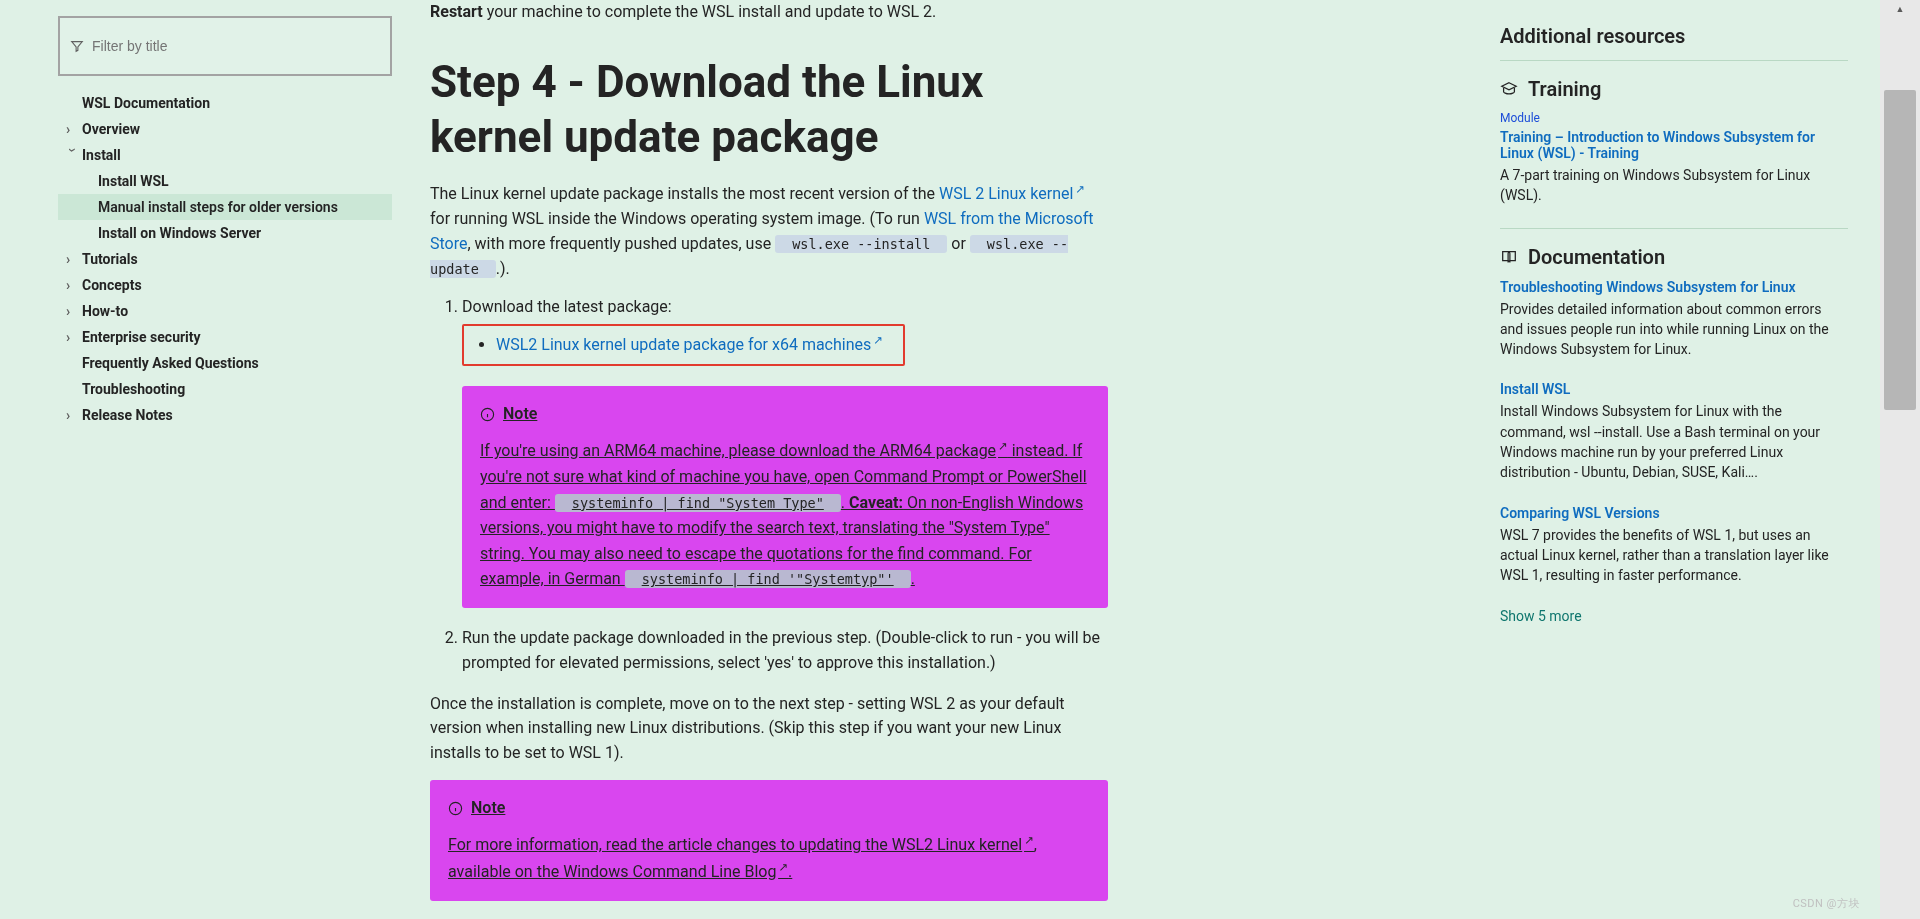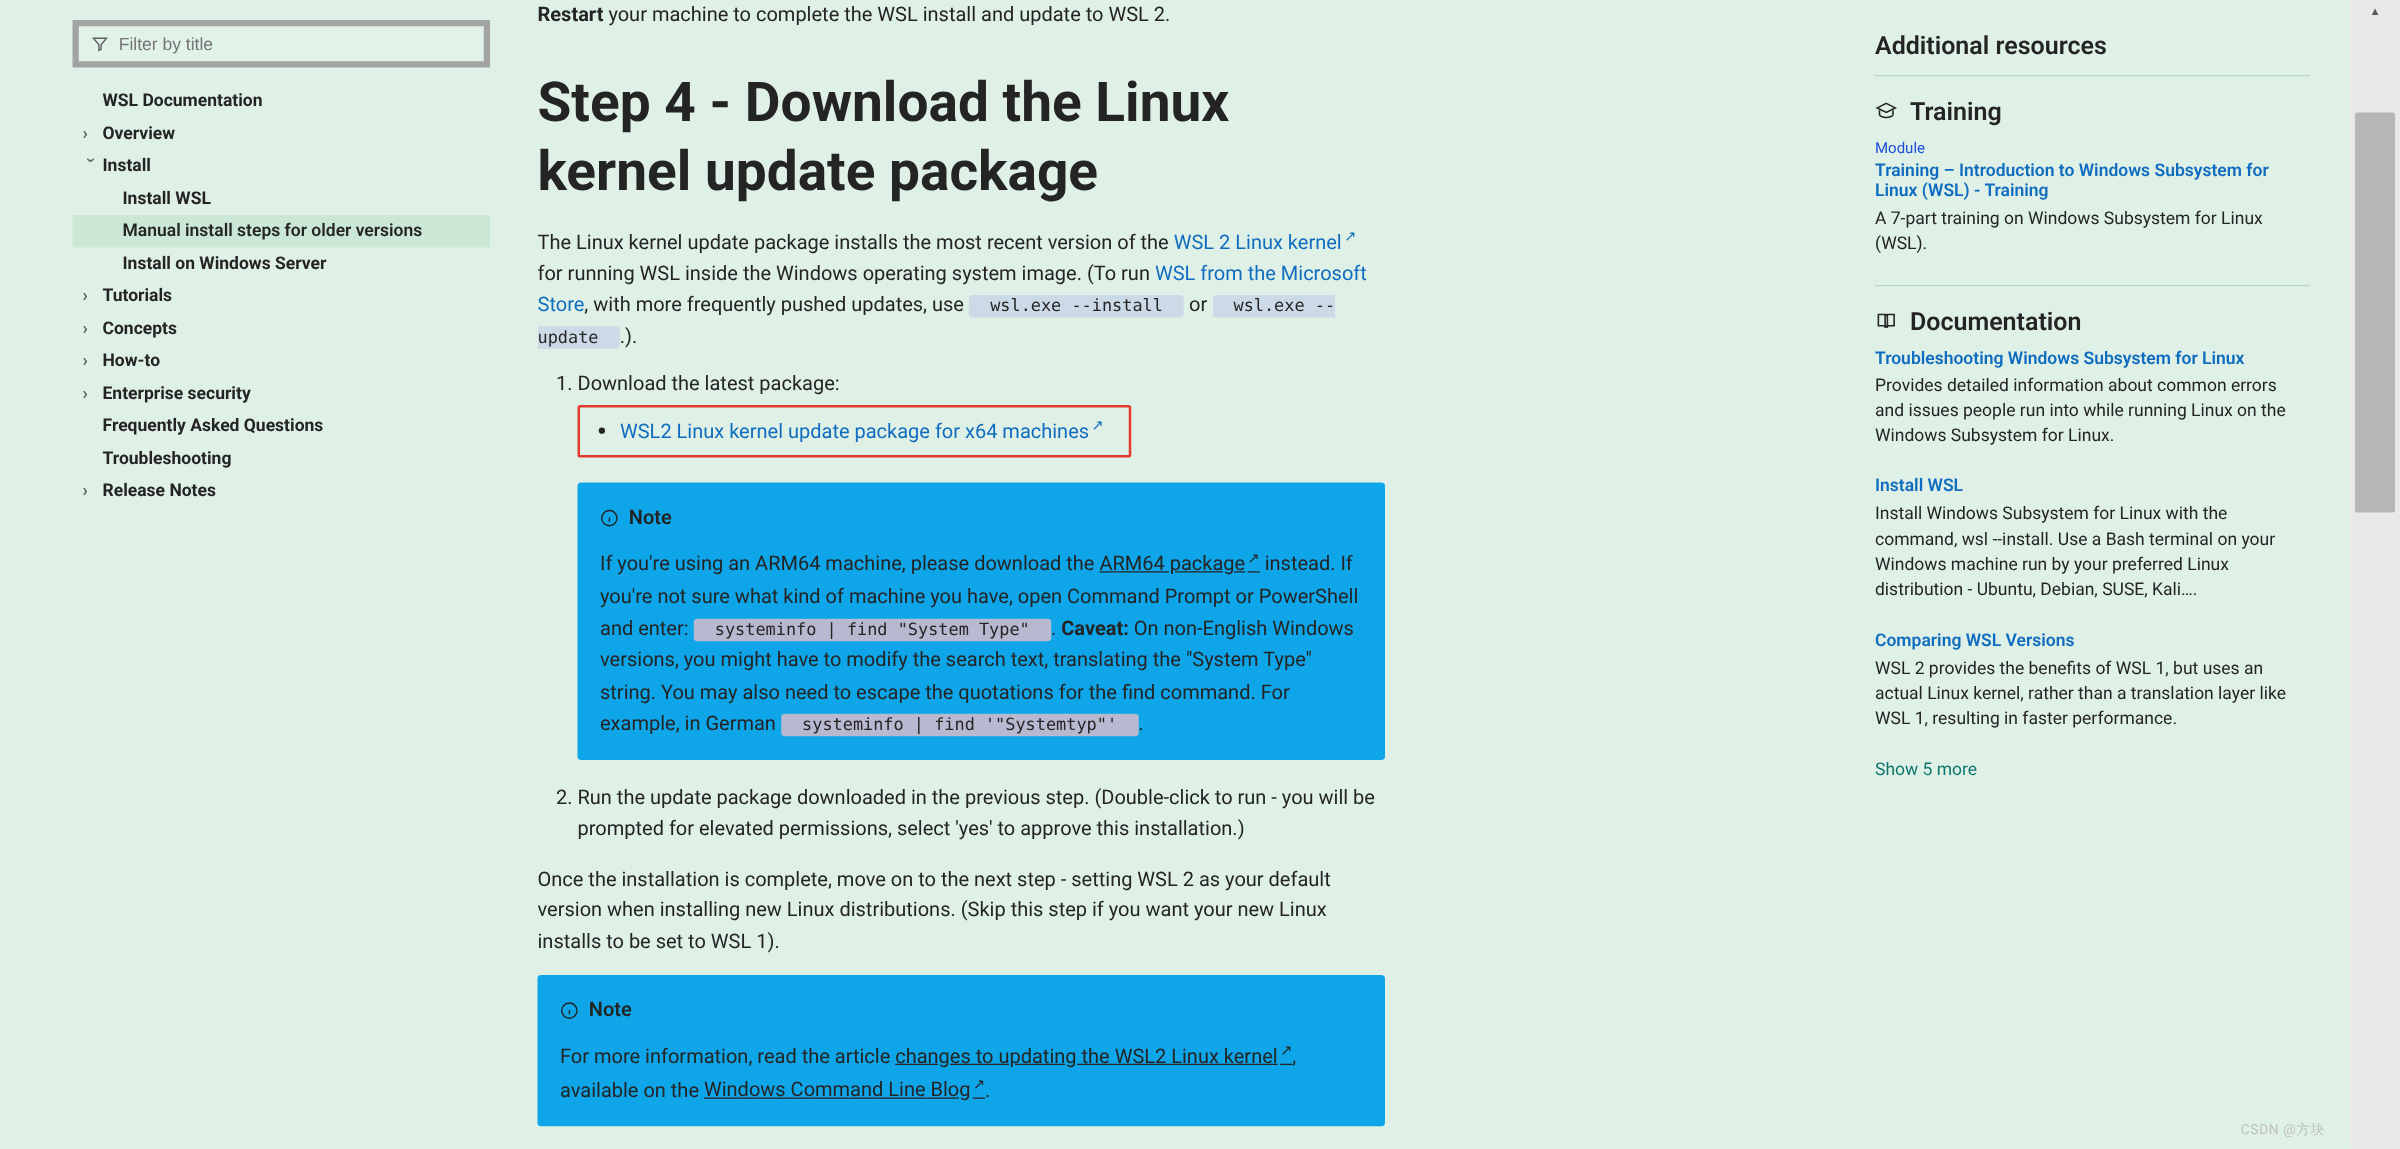--- a/index.html
+++ b/index.html
@@ -1,41 +1,41 @@
 <!DOCTYPE html>
 <html><head>
 <meta charset="utf-8">
 <style>
   * { box-sizing: border-box; margin: 0; padding: 0; }
   html, body { width: 100%; height: 100%; font-family: "Segoe UI", -apple-system, BlinkMacSystemFont, Roboto, Helvetica, Arial, sans-serif; background: #dff1e6; color: #242424; }
   .page { display: grid; grid-template-columns: 400px 1fr 380px 40px; width: 1920px; height: 919px; position: relative; overflow: hidden; }
 
   
   .sidebar { padding: 16px 8px 0 58px; position: relative; height: 100%; }
-  .filter-box { display: flex; align-items: center; gap: 8px; border: 5px solid #a3a3a3; padding: 6px 10px; font-size: 14px; color: #616161; background: #e1f2e8; }
+  .filter-box { display: flex; align-items: center; gap: 8px; border: 2px solid #a3a3a3; padding: 20px 10px; font-size: 14px; color: #616161; background: #e1f2e8; }
   .filter-box svg { flex: 0 0 auto; }
   .nav { margin-top: 14px; font-size: 14px; }
   .nav-item, .nav-sub { display: flex; align-items: center; padding: 5px 8px; color: #242424; cursor: pointer; font-weight: bold; }
   .nav-item .chev { width: 14px; display: inline-block; margin-right: 2px; color: #616161; }
   .nav-sub { padding-left: 26px; }
   .nav-sub2 { padding-left: 40px; }
   .nav-selected { background: #cbe7d6; font-weight: 600; }
 
   
   .article { padding: 0 12px 40px 30px; max-width: 720px; font-size: 16px; line-height: 1.55; }
   .article p { margin: 0 0 14px 0; }
   .article h2 { font-size: 44px; font-weight: 700; margin: 30px 0 16px 0; line-height: 1.25; }
   .article a, .aside a, .link { color: #0f6cbf; text-decoration: none; }
   .article a .ext, .aside a .ext { font-size: 0.72em; vertical-align: super; margin-left: 2px; }
   .code-inline { font-family: ui-monospace, SFMono-Regular, Menlo, Consolas, monospace; font-size: 13.5px; background: #ccd9e6; border-radius: 3px; padding: 1px 17px; }
   ol.steps { list-style: decimal; padding-left: 32px; }
   ol.steps > li { margin: 6px 0 16px 0; }
   .red-box { border: 2px solid #e23b2e; padding: 6px 20px 6px 14px; border-radius: 2px; display: inline-block; margin: 4px 0 12px 0; }
   .red-box ul { list-style: disc; padding-left: 18px; }
-  .note { background: #0ea5e9; border-radius: 3px; padding: 16px 18px; margin: 8px 0 18px 0; }
+  .note { background: #d946ef; border-radius: 3px; padding: 16px 18px; margin: 8px 0 18px 0; text-decoration: underline; }
   .note-head { display: flex; align-items: center; gap: 8px; font-weight: 600; margin-bottom: 10px; }
   .note p { margin: 0; line-height: 1.6; }
   .note a { color: #242424; text-decoration: underline; }
   .note .code-inline { background: #b9b8d1; }
 
   
   .aside { padding: 24px 32px 0 0; font-size: 14px; }
   .aside h2 { font-size: 20px; font-weight: 600; margin-bottom: 12px; }
   .aside hr { border: none; border-top: 1px solid #b9d8c4; margin: 8px 0 16px 0; }
   .sect-head { display: flex; align-items: center; gap: 10px; font-size: 20px; font-weight: 600; margin: 8px 0 10px 0; }
@@ -196,21 +196,21 @@
       <span>Documentation</span>
     </div>
 
     <a href="#" class="card-title">Troubleshooting Windows Subsystem for Linux</a>
     <div class="desc">Provides detailed information about common errors and issues people run into while running Linux on the Windows Subsystem for Linux.</div>
 
     <a href="#" class="card-title">Install WSL</a>
     <div class="desc">Install Windows Subsystem for Linux with the command, wsl --install. Use a Bash terminal on your Windows machine run by your preferred Linux distribution - Ubuntu, Debian, SUSE, Kali….</div>
 
     <a href="#" class="card-title">Comparing WSL Versions</a>
-    <div class="desc">WSL 2 provides the benefits of WSL 1, but uses an actual Linux kernel, rather than a translation layer like WSL 1, resulting in faster performance.</div>
+    <div class="desc">WSL 7 provides the benefits of WSL 1, but uses an actual Linux kernel, rather than a translation layer like WSL 1, resulting in faster performance.</div>
 
     <div class="show-more">Show 5 more</div>
   </aside>
 
   <div class="scroll-strip">
     <div class="arrow up">▲</div>
     <div class="thumb"></div>
 
   </div>
 

